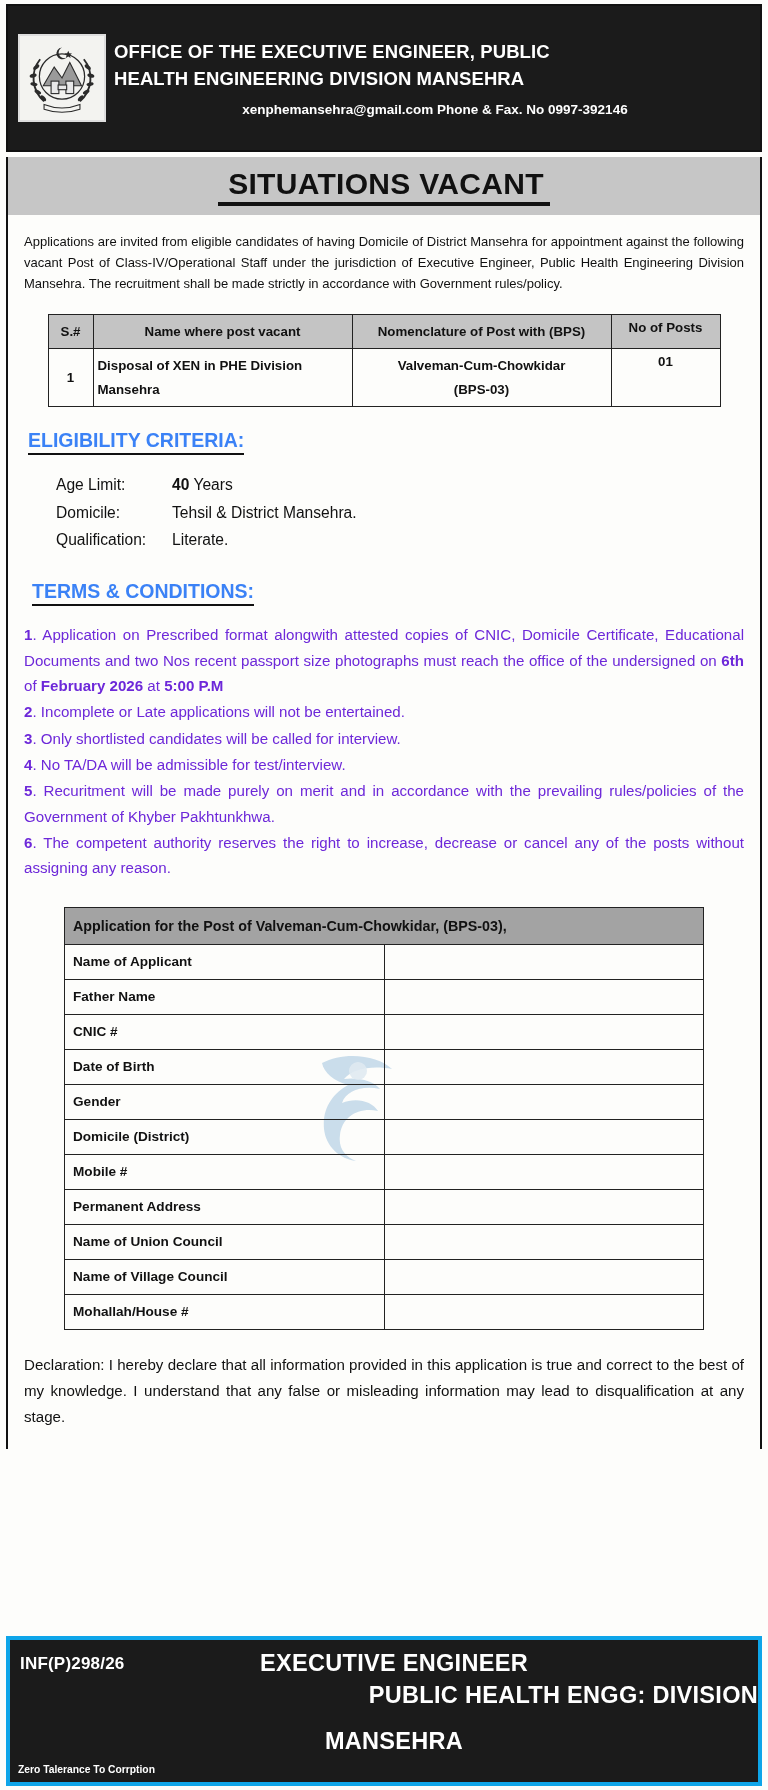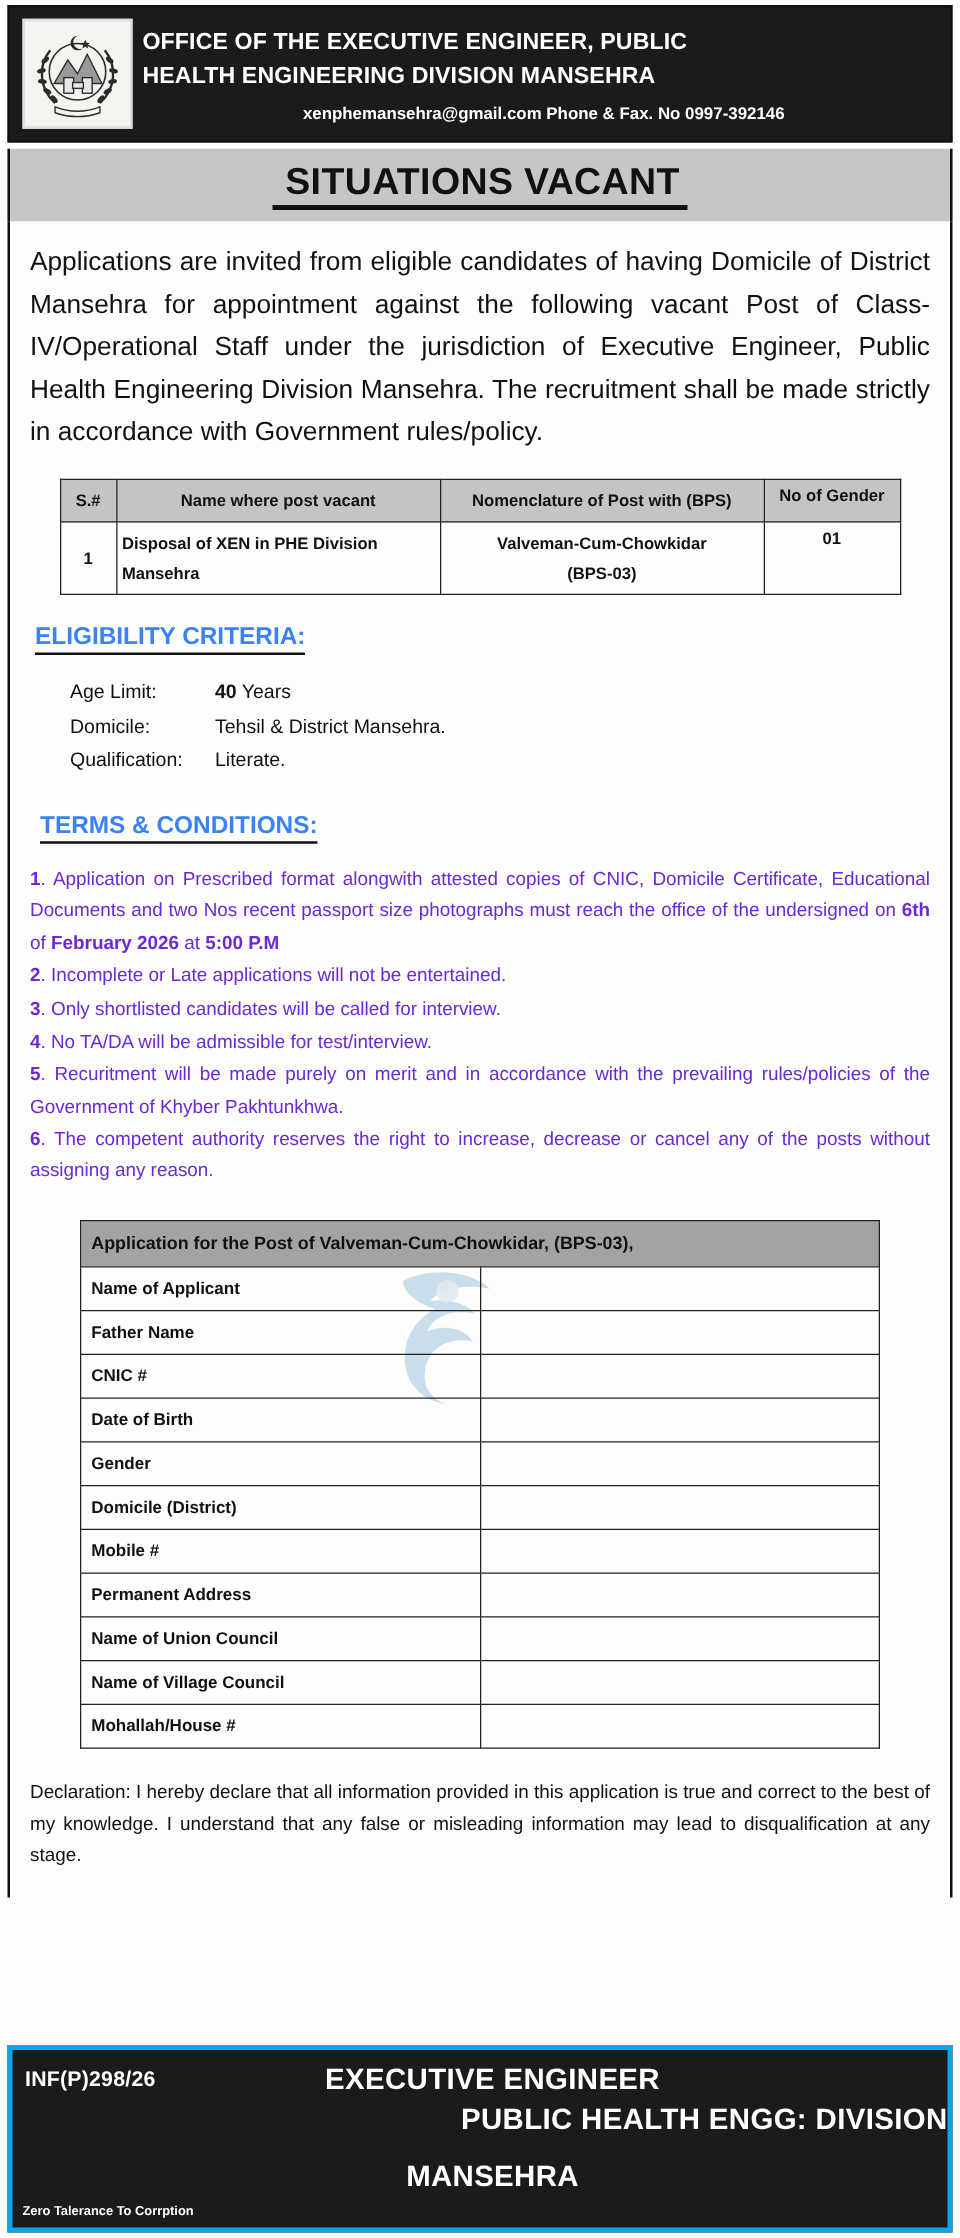--- a/index.html
+++ b/index.html
@@ -18,21 +18,21 @@
     margin: 0 auto;
     background: #fdfdfb;
     overflow: hidden;
     box-sizing: border-box;
   }
 
   
   .header {
     position: relative;
     margin: 4px 6px 0 6px;
-    height: 110px;
+    height: 148px;
     background: #1b1b1b;
     border: 2px solid #111;
     box-sizing: border-box;
     display: flex;
     align-items: center;
     overflow: hidden;
   }
   .crest {
     width: 88px;
     height: 88px;
@@ -108,21 +108,21 @@
     top: 820px;
     width: 120px;
     height: 130px;
     opacity: .55;
     pointer-events: none;
     z-index: 0;
   }
   .layer { position: relative; z-index: 2; }
 
   .intro {
-    font-size: 21px;
+    font-size: 13px;
     line-height: 1.62;
     color: #111;
     text-align: justify;
     margin: 4px 2px 0 2px;
   }
 
   
   table.vac {
     border-collapse: collapse;
     margin: 20px auto 0 auto;
@@ -328,21 +328,21 @@
       
       <div class="intro">Applications are invited from eligible candidates of having Domicile of District Mansehra for appointment against the following vacant Post of Class-IV/Operational Staff under the jurisdiction of Executive Engineer, Public Health Engineering Division Mansehra. The recruitment shall be made strictly in accordance with Government rules/policy.</div>
 
       
       <table class="vac">
         <thead>
           <tr>
             <th class="vac-sn">S.#</th>
             <th class="vac-name">Name where post vacant</th>
             <th class="vac-nom">Nomenclature of Post with (BPS)</th>
-            <th class="vac-no">No of Gender</th>
+            <th class="vac-no">No of Posts</th>
           </tr>
         </thead>
         <tbody>
           <tr>
             <td class="vac-sn">1</td>
             <td class="vac-name">
               <div>Disposal of XEN in PHE Division</div>
               <div>Mansehra</div>
             </td>
             <td class="vac-nom">

